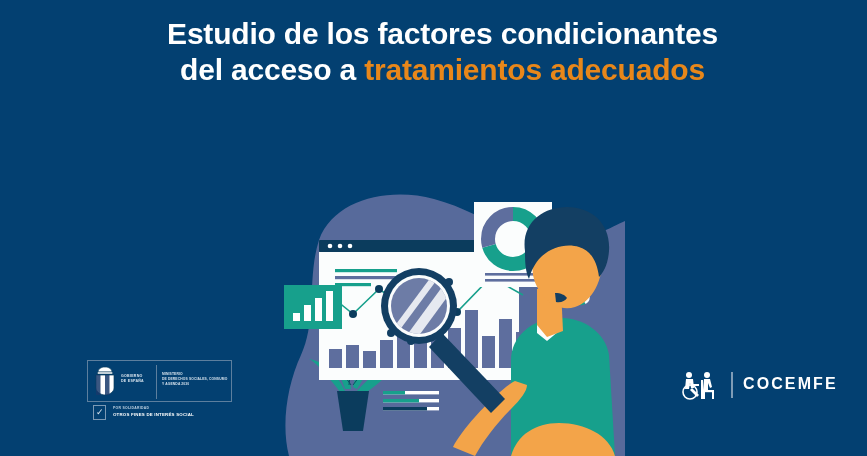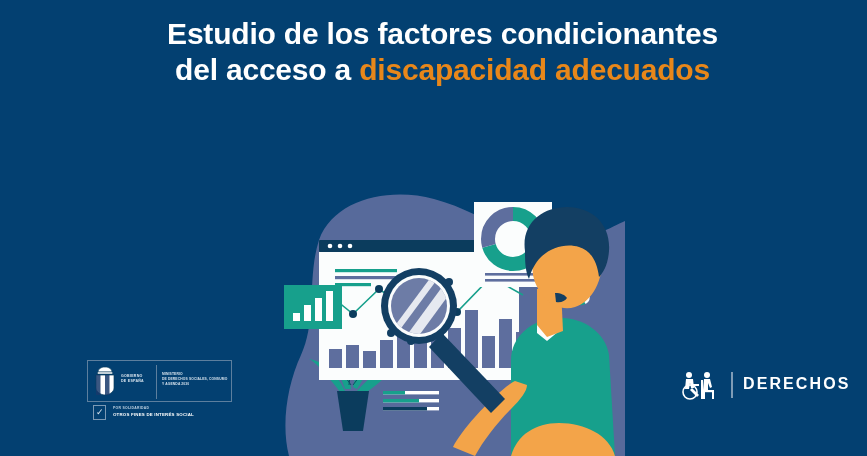--- a/index.html
+++ b/index.html
@@ -91,21 +91,21 @@
     color:#ffffff;font-size:16px;font-weight:bold;letter-spacing:2.1px;
   }
 </style>
 </head>
 <body>
 
 <div id="banner">
 
   <div id="title-block">
     <span class="title-line">Estudio de los factores condicionantes</span>
-    <span class="title-line"><span>del acceso a </span><span class="accent">discapacidad adecuados</span></span>
+    <span class="title-line"><span>del acceso a </span><span class="accent">tratamientos adecuados</span></span>
   </div>
 
   <div id="illustration">
     <svg width="350" height="271" viewBox="0 0 350 271" xmlns="http://www.w3.org/2000/svg">
       <defs>
         <clipPath id="winclip">
             <rect x="40" y="65" width="200" height="130" rx="2"></rect>
           </clipPath>
         <clipPath id="cardclip">
             <rect x="195" y="17" width="78" height="85"></rect>
@@ -273,16 +273,16 @@
         <path d="M 11 18 l 7 7 l -2 2 l -7 -7 Z"></path>
         <circle cx="26" cy="5" r="3"></circle>
         <path d="M 23 9 l 6 0 l 2 8 l -2 1 l -2 -5 l 0 7 l -5 0 Z"></path>
         <rect x="22" y="20" width="11" height="2.2"></rect>
         <rect x="22" y="22" width="2" height="7"></rect>
         <rect x="31" y="22" width="2" height="7"></rect>
         <rect x="20" y="10" width="2" height="19"></rect>
       </g>
     </svg>
     <div id="cocemfe-bar"></div>
-    <div id="cocemfe-word">DERECHOS</div>
+    <div id="cocemfe-word">COCEMFE</div>
   </div>
 
 </div>
 
 </body></html>

